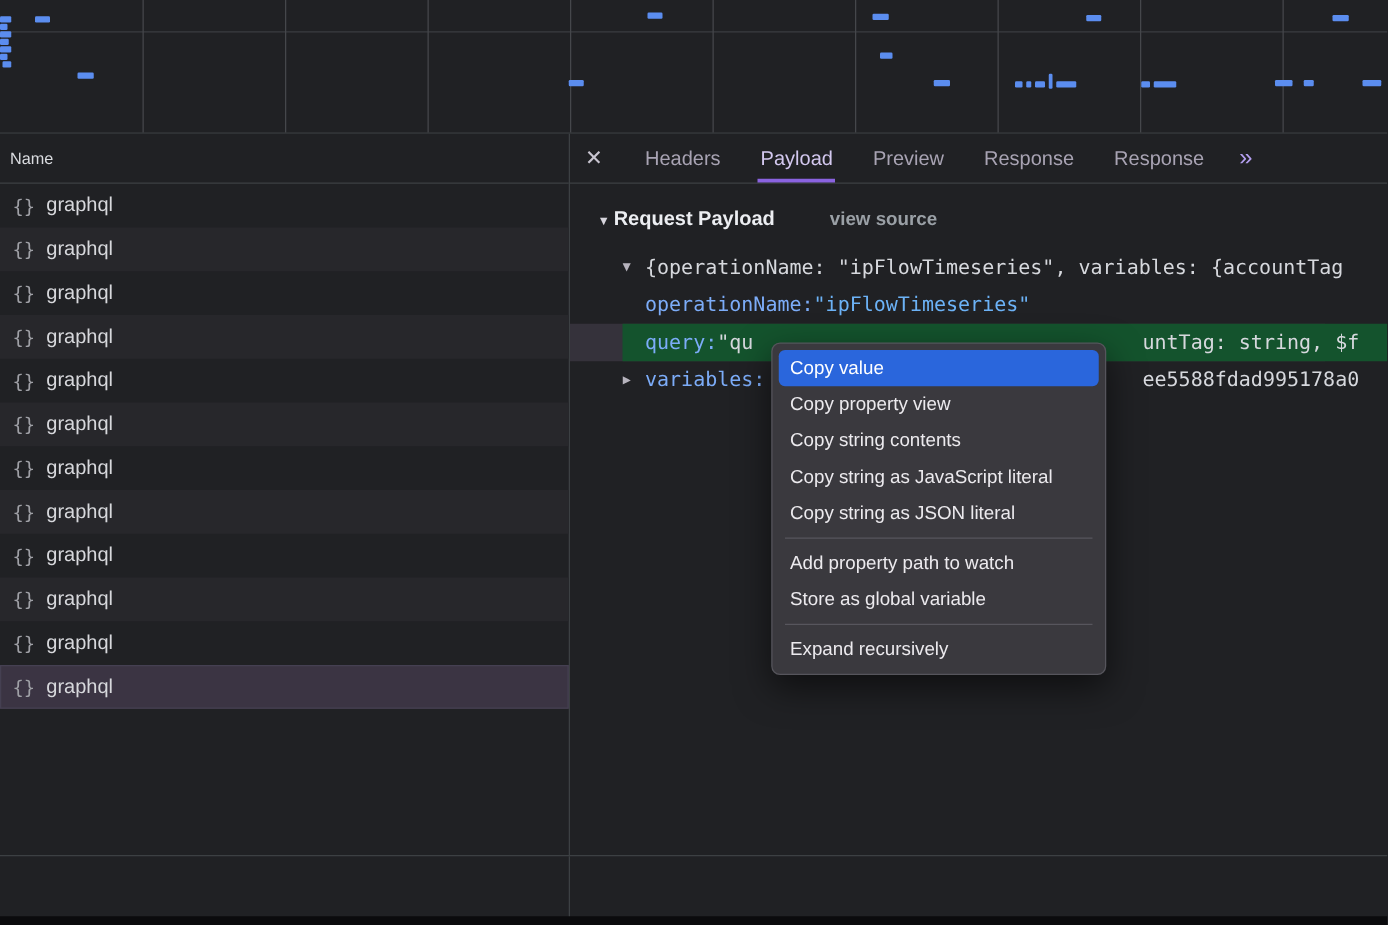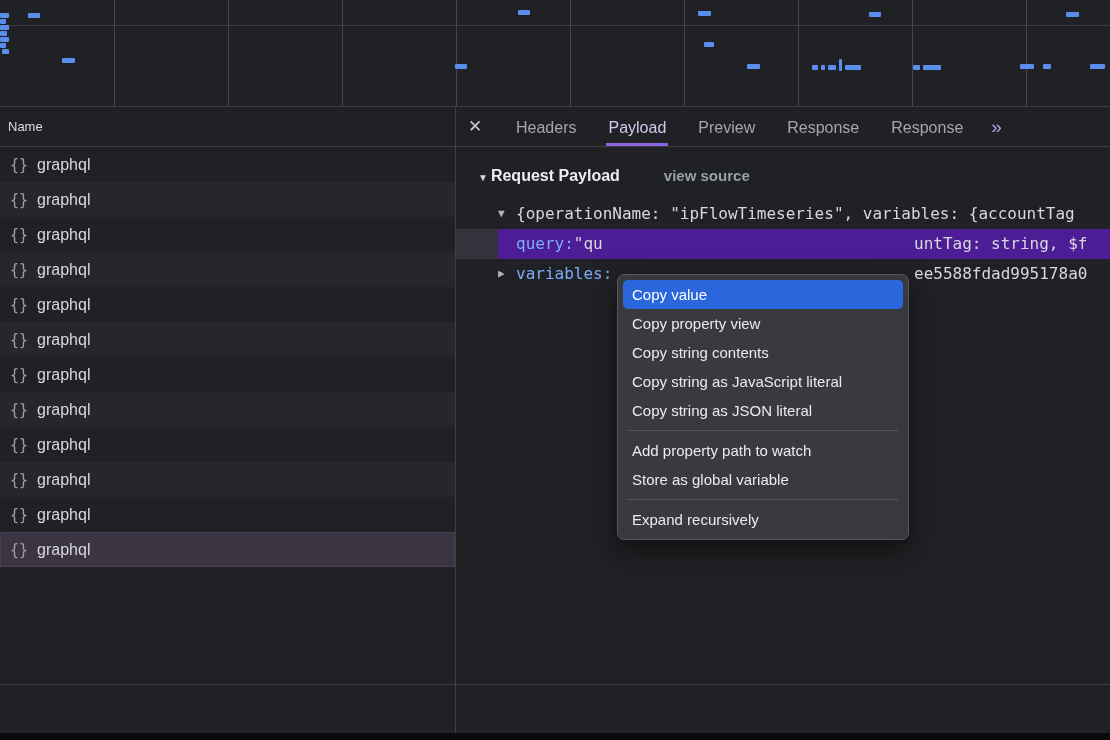--- a/index.html
+++ b/index.html
@@ -67,29 +67,29 @@
     margin-top:8px; margin-left:20px;
     font-family:"DejaVu Sans Mono", monospace; font-size:16px;
   }
   .tree-row {
     position:relative; height:30px; line-height:30px;
     white-space:nowrap; display:flex; overflow:hidden;
   }
   .tree-row .arrow {
     width:18px; flex:none; color:#b6b3bd; font-size:11px; line-height:30px;
   }
-  .tree-row.selected-row { background:#4c1d95; box-shadow:-50px 0 0 #35323b; }
+  .tree-row.selected-row { background:#14532d; box-shadow:-50px 0 0 #35323b; }
   .k     { color:#7cacf8; }
   .v     { color:#d6d8dd; }
   .v-str { color:#6cb2f6; }
   .tail  { position:absolute; left:416px; top:0; color:#d6d8dd; }
 
   
   #context-menu {
-    position:absolute; left:617px; top:274px; width:292px;
+    position:absolute; left:617px; top:274px; width:268px;
     background:#3a393e; border:1px solid #56555c; border-radius:7px;
     padding:5px 0; box-shadow:0 10px 28px rgba(0,0,0,.55);
     z-index:20; font-size:15px; box-sizing:border-box;
   }
   .menu-item {
     height:29px; line-height:29px; margin:0 5px; padding:0 9px;
     border-radius:5px; color:#eceaee; white-space:nowrap; overflow:hidden;
   }
   .menu-item.highlight { background:#2a66dc; color:#ffffff; }
   .menu-sep { height:1px; background:#57565d; margin:5px 10px; }
@@ -215,20 +215,25 @@
     <div id="section-row">
       <span id="section-arrow">▼</span>
       <span id="section-title">Request Payload</span>
       <span id="view-source">view source</span>
     </div>
     <div id="tree">
         <div class="tree-row">
           <span class="arrow">▼</span>
           <span class="v">{operationName: "ipFlowTimeseries", variables: {accountTag</span>
         </div>
+        <div class="tree-row">
+          <span class="arrow"></span>
+          <span class="k">operationName: </span>
+          <span class="v-str">"ipFlowTimeseries"</span>
+        </div>
         <div class="tree-row selected-row">
           <span class="arrow"></span>
           <span class="k">query: </span>
           <span class="v">"qu</span>
           <span class="tail">untTag: string, $f</span>
         </div>
         <div class="tree-row">
           <span class="arrow">▶</span>
           <span class="k">variables: </span>
           <span class="tail">ee5588fdad995178a0</span>

